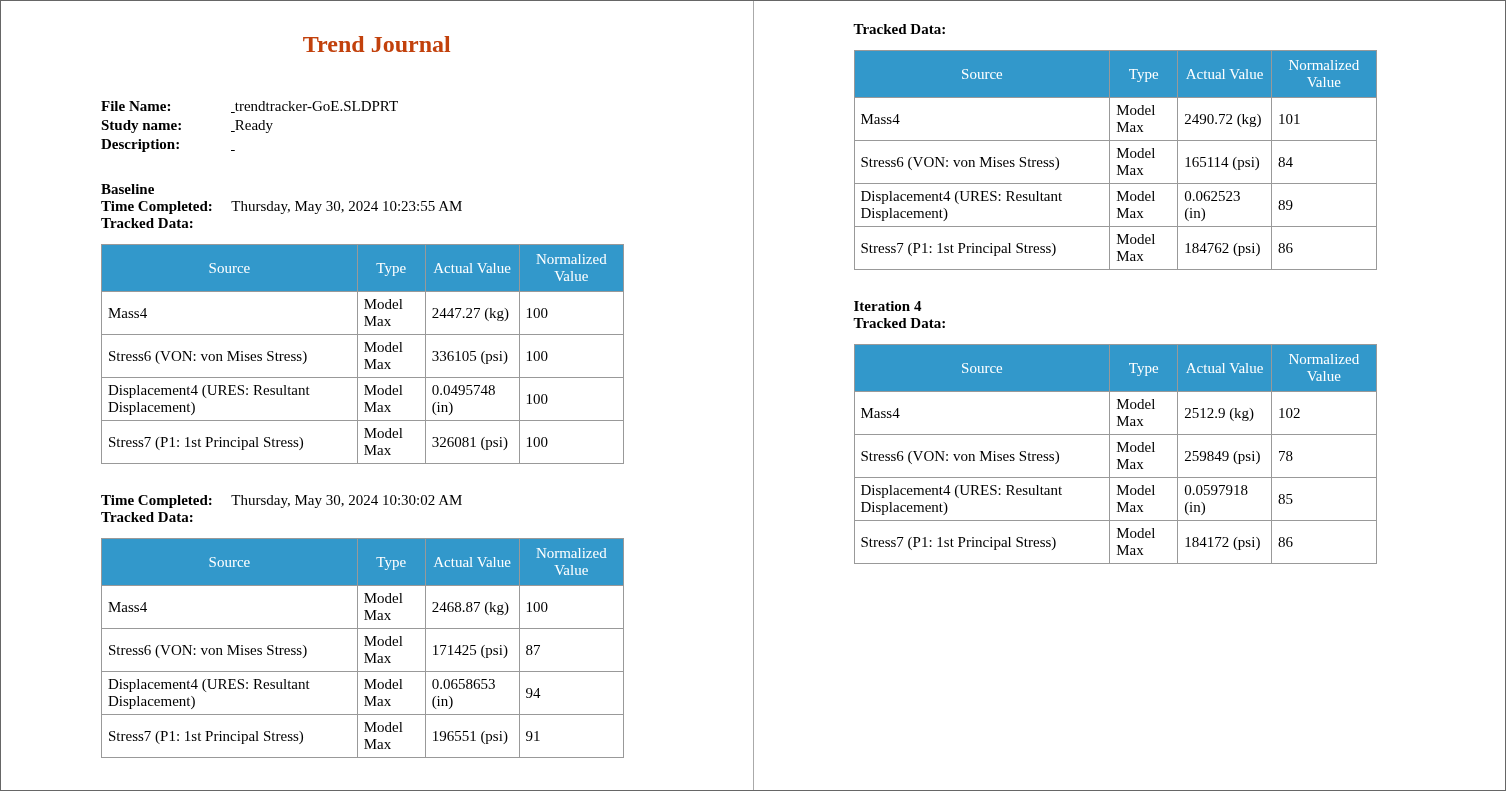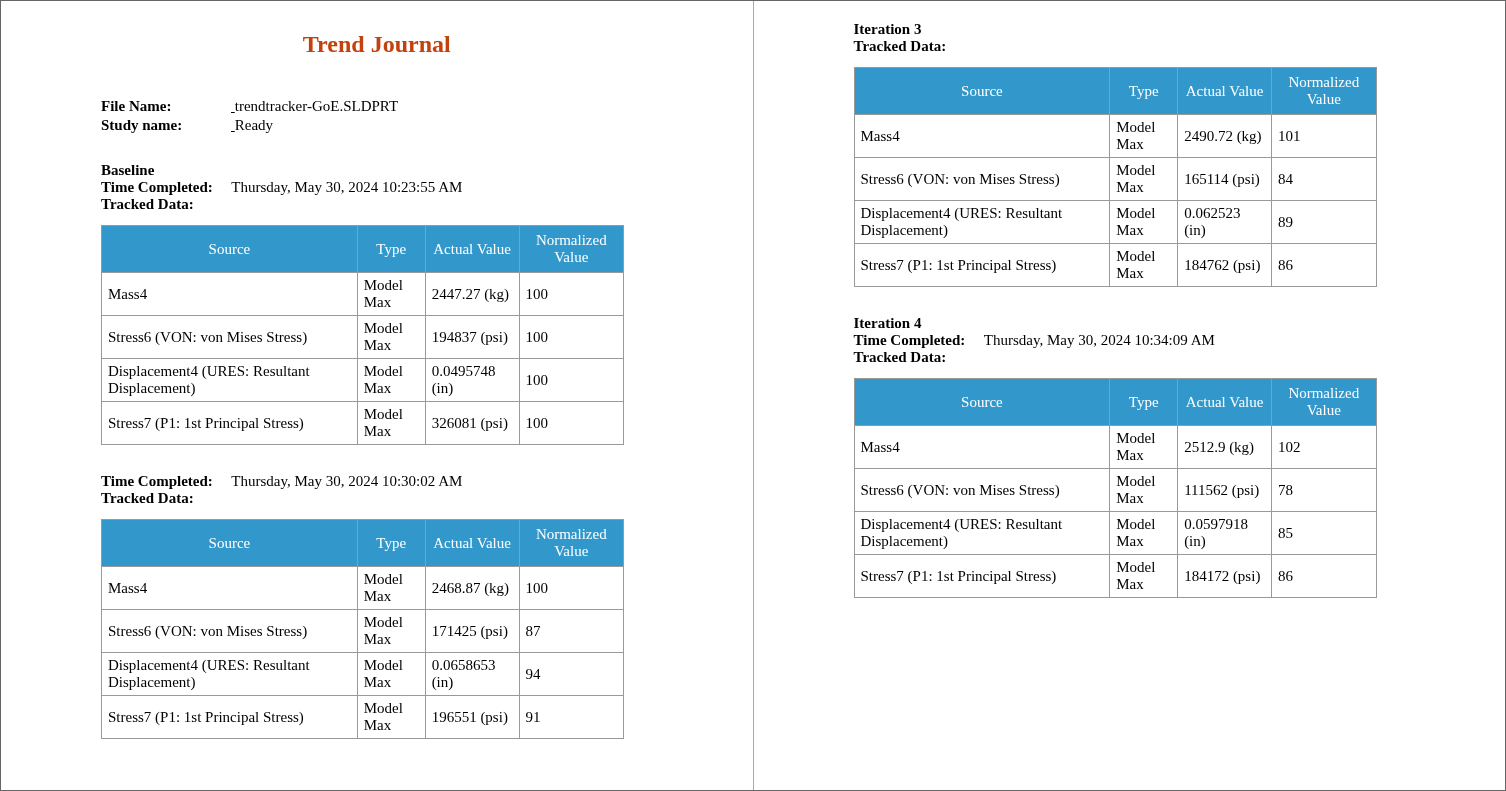--- a/index.html
+++ b/index.html
@@ -90,20 +90,24 @@
     <div class="title">Trend Journal</div>
 
     <div class="meta-row">
       <span class="meta-label">File Name:</span>
       <span class="meta-value">trendtracker-GoE.SLDPRT</span>
     </div>
     <div class="meta-row">
       <span class="meta-label">Study name:</span>
       <span class="meta-value">Ready</span>
     </div>
+    <div class="meta-row">
+      <span class="meta-label">Description:</span>
+      <span class="meta-value"></span>
+    </div>
 
     
     <div class="section-header">
       <div><span class="bold">Baseline</span></div>
       <div>
         <span class="bold">Time Completed:</span>
         &nbsp;&nbsp;&nbsp;
         <span>Thursday, May 30, 2024 10:23:55 AM</span>
       </div>
       <div><span class="bold">Tracked Data:</span></div>
@@ -120,21 +124,21 @@
       <tbody>
         <tr>
             <td>Mass4</td>
             <td>Model Max</td>
             <td>2447.27 (kg)</td>
             <td>100</td>
           </tr>
         <tr>
             <td>Stress6 (VON: von Mises Stress)</td>
             <td>Model Max</td>
-            <td>194837 (psi)</td>
+            <td>336105 (psi)</td>
             <td>100</td>
           </tr>
         <tr>
             <td>Displacement4 (URES: Resultant Displacement)</td>
             <td>Model Max</td>
             <td>0.0495748 (in)</td>
             <td>100</td>
           </tr>
         <tr>
             <td>Stress7 (P1: 1st Principal Stress)</td>
@@ -188,21 +192,20 @@
             <td>196551 (psi)</td>
             <td>91</td>
           </tr>
       </tbody>
     </table>
   </div>
 
   <div class="page page-right">
 
     <div class="section-header" style="margin-top:0">
-      <div><span class="bold">Iteration 3</span></div>
       <div><span class="bold">Tracked Data:</span></div>
     </div>
     <table>
       <thead>
         <tr>
           <th class="col-source">Source</th>
           <th class="col-type">Type</th>
           <th class="col-actual">Actual Value</th>
           <th class="col-norm">Normalized Value</th>
         </tr>
@@ -230,25 +233,20 @@
             <td>Stress7 (P1: 1st Principal Stress)</td>
             <td>Model Max</td>
             <td>184762 (psi)</td>
             <td>86</td>
           </tr>
       </tbody>
     </table>
 
     <div class="section-header">
       <div><span class="bold">Iteration 4</span></div>
-      <div>
-        <span class="bold">Time Completed:</span>
-        &nbsp;&nbsp;&nbsp;
-        <span>Thursday, May 30, 2024 10:34:09 AM</span>
-      </div>
       <div><span class="bold">Tracked Data:</span></div>
     </div>
     <table>
       <thead>
         <tr>
           <th class="col-source">Source</th>
           <th class="col-type">Type</th>
           <th class="col-actual">Actual Value</th>
           <th class="col-norm">Normalized Value</th>
         </tr>
@@ -256,21 +254,21 @@
       <tbody>
         <tr>
             <td>Mass4</td>
             <td>Model Max</td>
             <td>2512.9 (kg)</td>
             <td>102</td>
           </tr>
         <tr>
             <td>Stress6 (VON: von Mises Stress)</td>
             <td>Model Max</td>
-            <td>111562 (psi)</td>
+            <td>259849 (psi)</td>
             <td>78</td>
           </tr>
         <tr>
             <td>Displacement4 (URES: Resultant Displacement)</td>
             <td>Model Max</td>
             <td>0.0597918 (in)</td>
             <td>85</td>
           </tr>
         <tr>
             <td>Stress7 (P1: 1st Principal Stress)</td>

